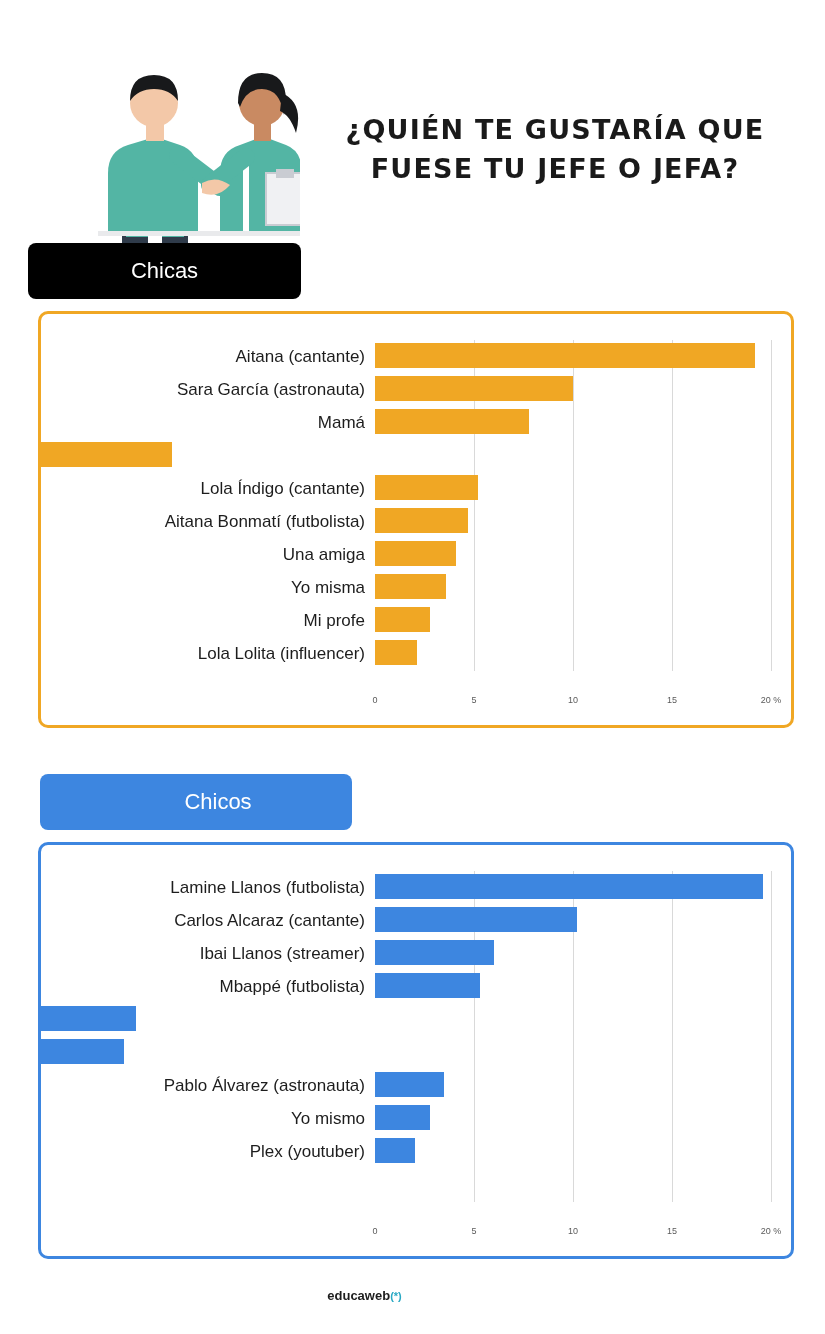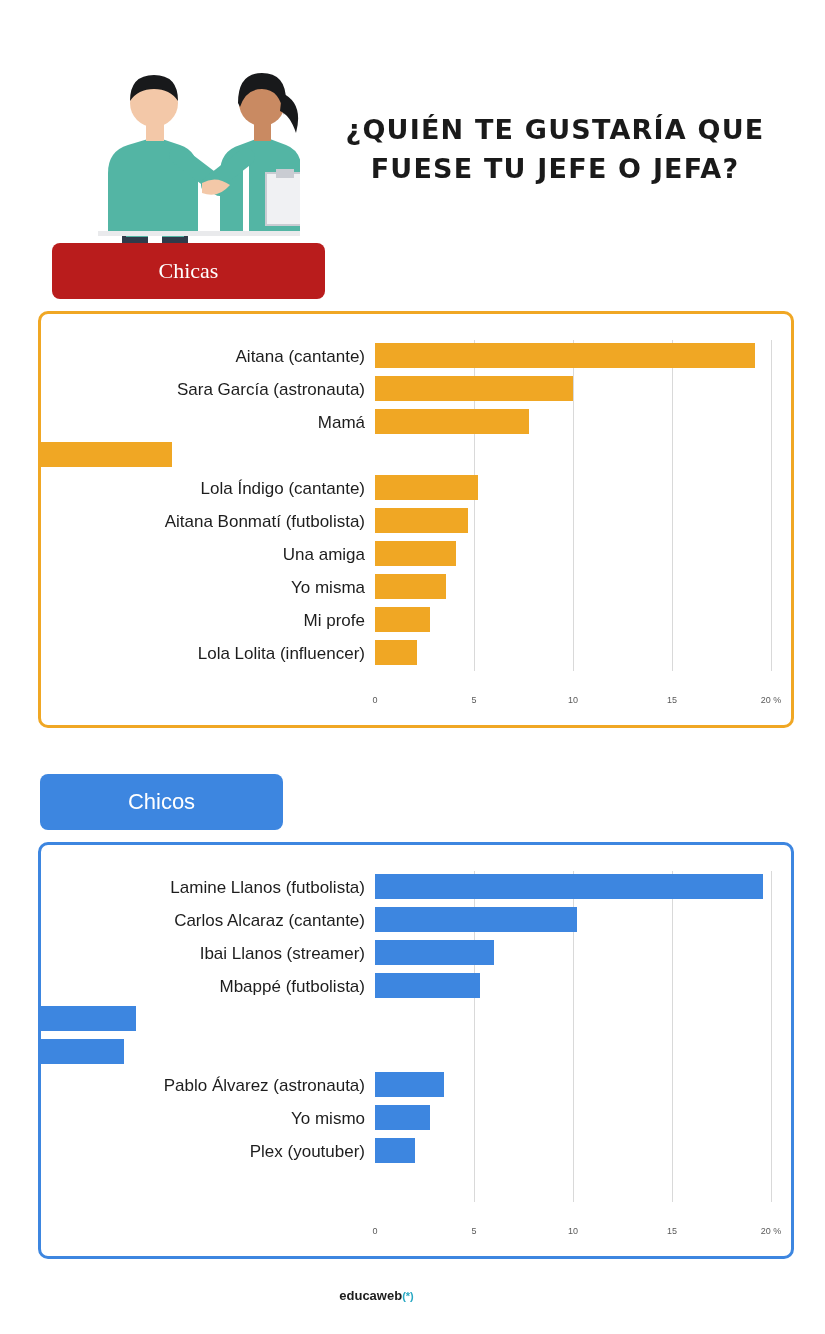--- a/index.html
+++ b/index.html
@@ -50,31 +50,31 @@
     position: absolute;
     height: 56px;
     border-radius: 8px;
     color: #ffffff;
     font-size: 22px;
     display: flex;
     align-items: center;
     justify-content: center;
   }
   .tab-girls {
-    left: 52px;
+    left: 28px;
     top: 243px;
     width: 273px;
-    background: #b91c1c;
-    font-family: Liberation Serif, serif;
+    background: #000000;
   }
   .tab-boys {
     left: 40px;
     top: 774px;
-    width: 243px;
+    width: 268px;
     background: #3d86e0;
+    padding-left: 44px;
   }
 
   
   .panel {
     position: absolute;
     border-radius: 10px;
     background: #ffffff;
     box-sizing: border-box;
   }
   .panel-girls {
@@ -172,21 +172,20 @@
   
   .footer {
     position: absolute;
     left: 0;
     top: 1288px;
     width: 729px;
     text-align: center;
     font-size: 13px;
     font-weight: bold;
     color: #1d1d1d;
-    padding-left: 12px;
   }
   .footer .mark { color: #2aa9c4; font-size: 11px; }
 </style>
 </head>
 <body>
 
 <div class="header">
 
   <svg class="illustration" viewBox="0 0 230 190">
 

